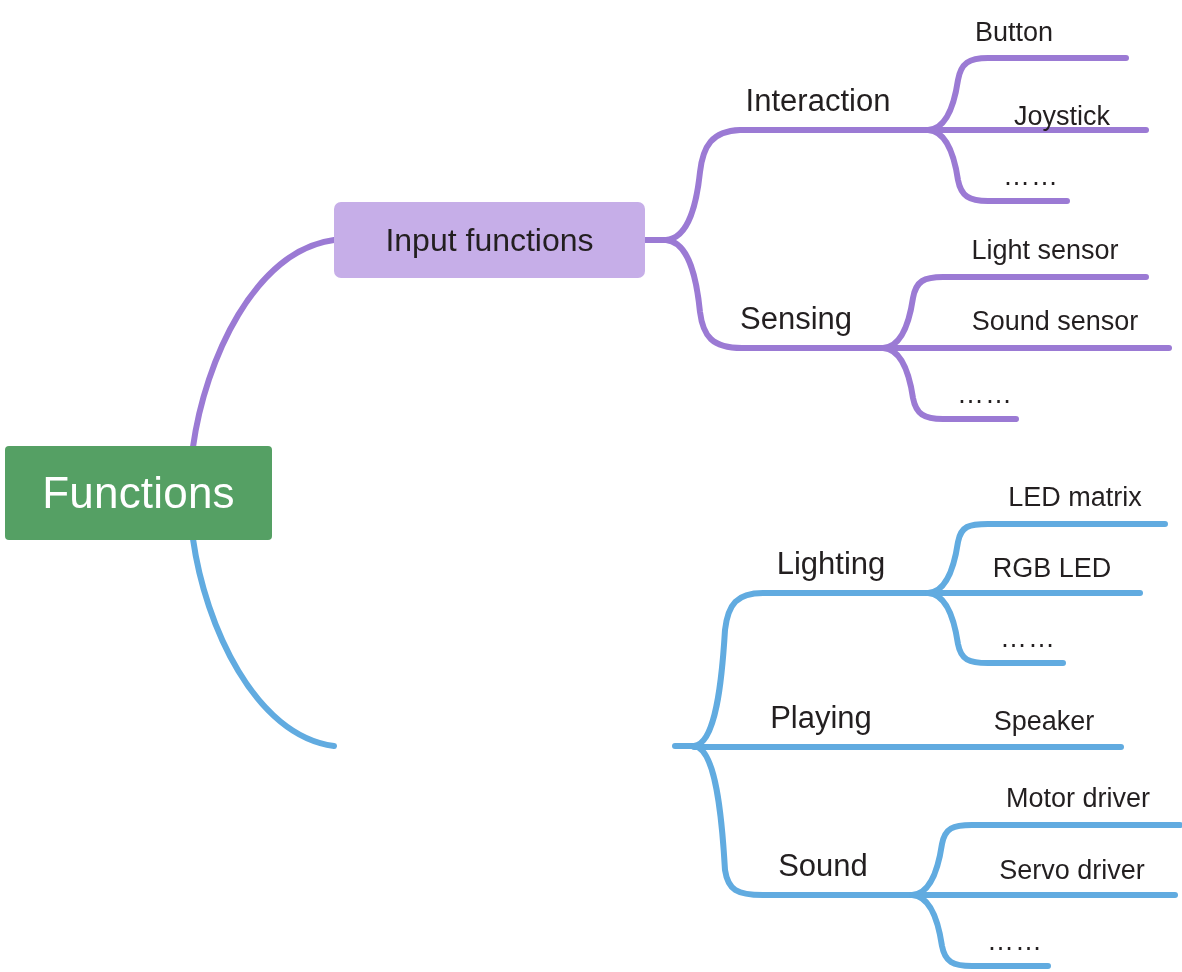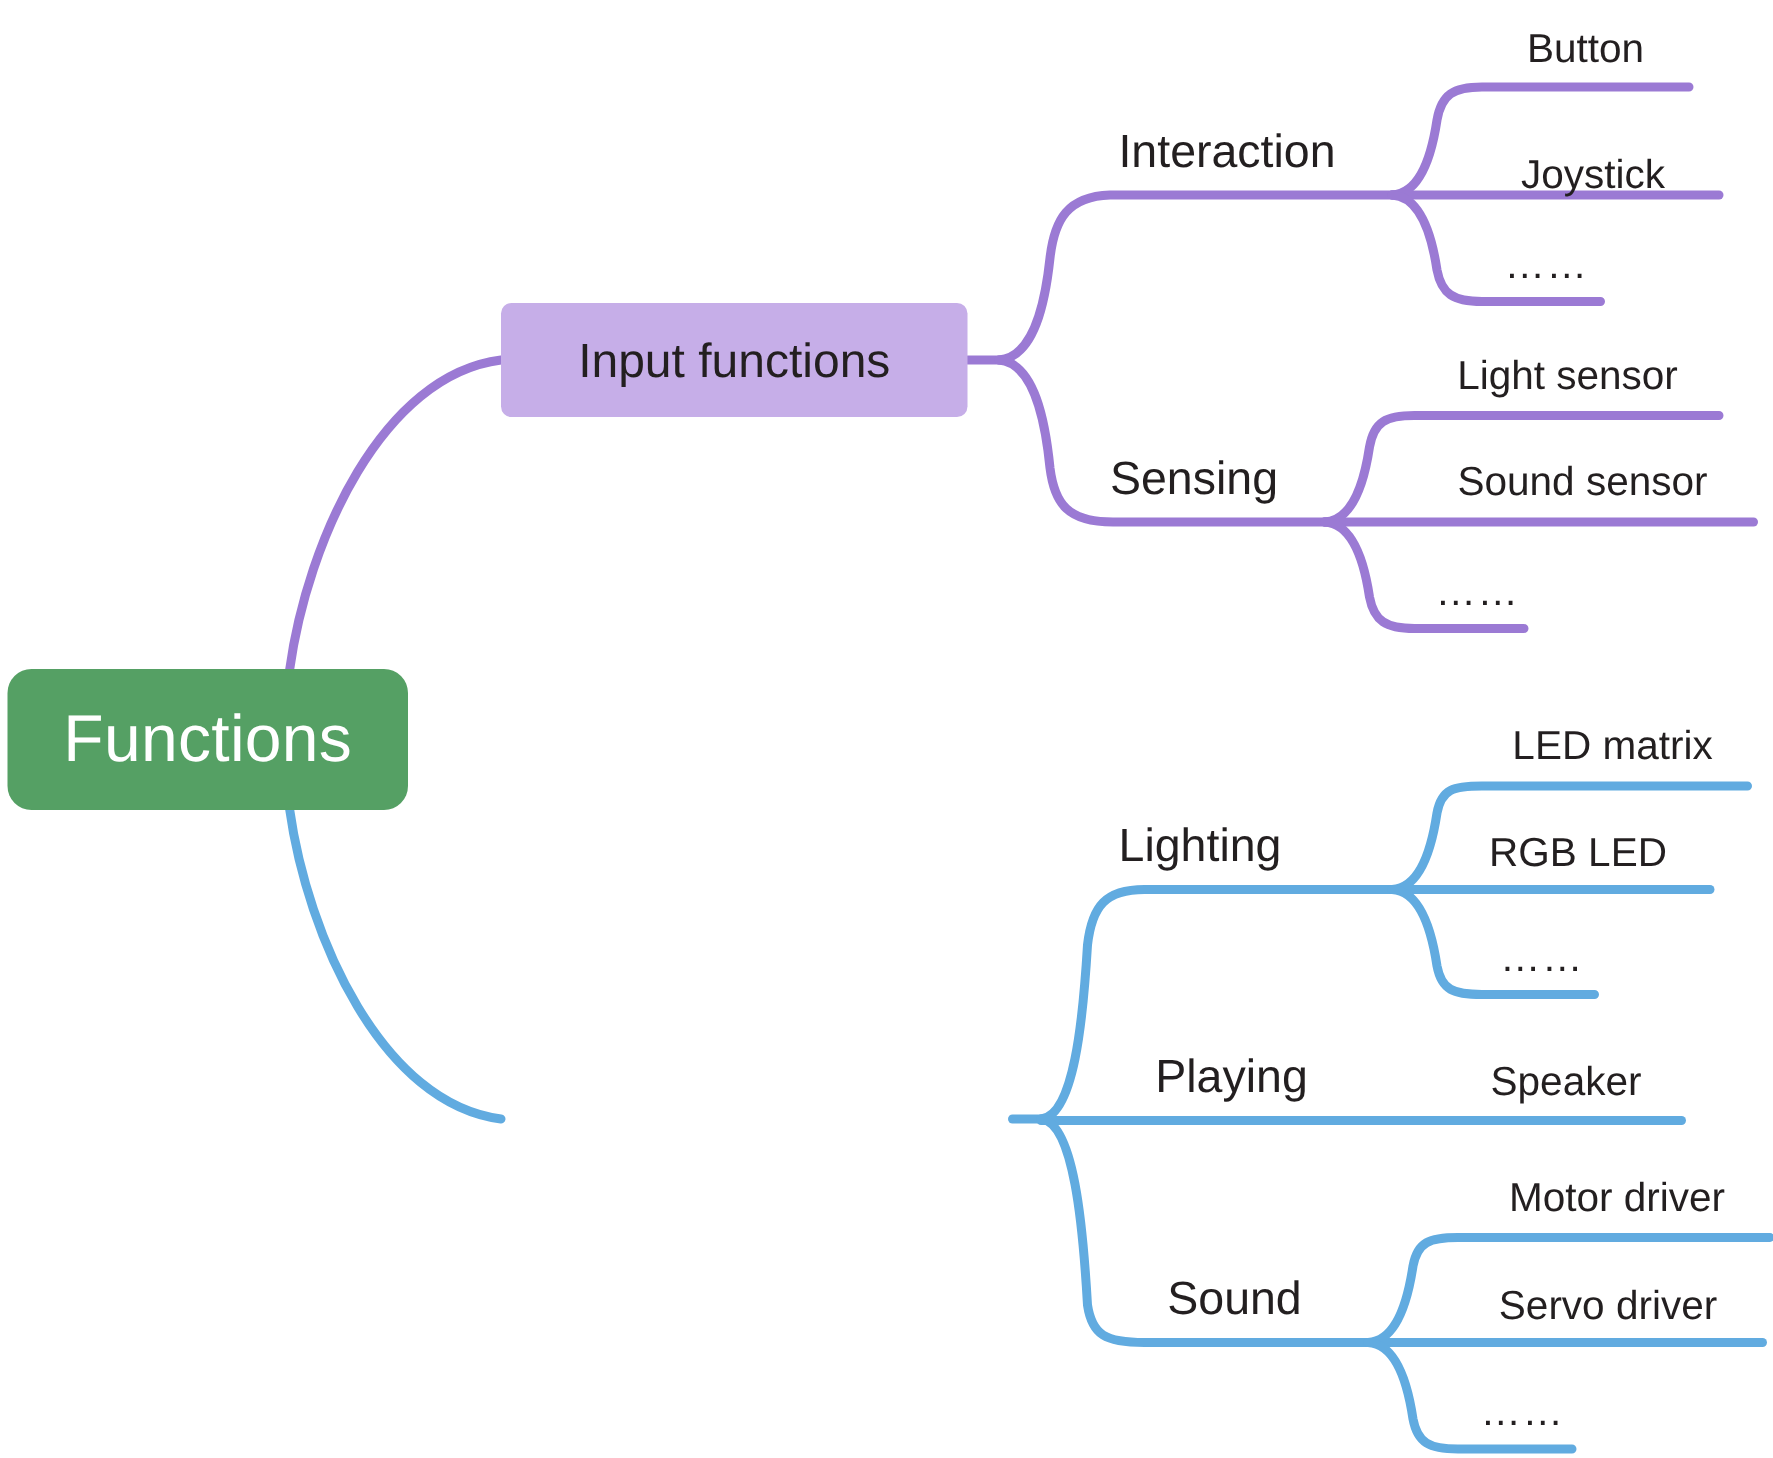--- a/index.html
+++ b/index.html
@@ -45,21 +45,21 @@
     width: 100%;
     text-align: center;
   }
 
   .node-root {
     left: 5px;
     top: 446px;
     width: 267px;
     height: 94px;
     background: #55a064;
-    border-radius: 16px;
+    border-radius: 4px;
   }
   .node-root .node-label {
     color: #ffffff;
     font-size: 44px;
     font-weight: 400;
     letter-spacing: 0.2px;
     line-height: 1;
   }
 
   .node-input {
@@ -153,27 +153,27 @@
 
   <div class="node-box node-input">
     <span class="node-label">Input functions</span>
   </div>
 
 
   <div class="branch-label anchor-mid" style="left:818px; top:116px;">Interaction</div>
 
   <div class="branch-label anchor-mid" style="left:796px; top:334px;">Sensing</div>
 
-  <div class="branch-label anchor-mid" style="left:800px; top:579px;">Lighting</div>
+  <div class="branch-label anchor-mid" style="left:831px; top:579px;">Lighting</div>
 
   <div class="branch-label anchor-mid" style="left:821px; top:733px;">Playing</div>
 
   <div class="branch-label anchor-mid" style="left:823px; top:881px;">Sound</div>
 
-  <div class="leaf-label anchor-mid" style="left:1057px; top:46px;text-align:right;">Button</div>
+  <div class="leaf-label anchor-mid" style="left:1014px; top:46px;text-align:right;">Button</div>
   <div class="leaf-label anchor-mid" style="left:1062px; top:117px;margin-top:13px;">Joystick</div>
   <div class="leaf-label ellipsis anchor-mid" style="left:1031px; top:190px;">……</div>
 
   <div class="leaf-label anchor-mid" style="left:1045px; top:264px;">Light sensor</div>
   <div class="leaf-label anchor-mid" style="left:1055px; top:335px;">Sound sensor</div>
   <div class="leaf-label ellipsis anchor-mid" style="left:985px; top:408px;">……</div>
 
   <div class="leaf-label anchor-mid" style="left:1075px; top:511px;">LED matrix</div>
   <div class="leaf-label anchor-mid" style="left:1052px; top:582px;">RGB LED</div>
   <div class="leaf-label ellipsis anchor-mid" style="left:1028px; top:652px;">……</div>

